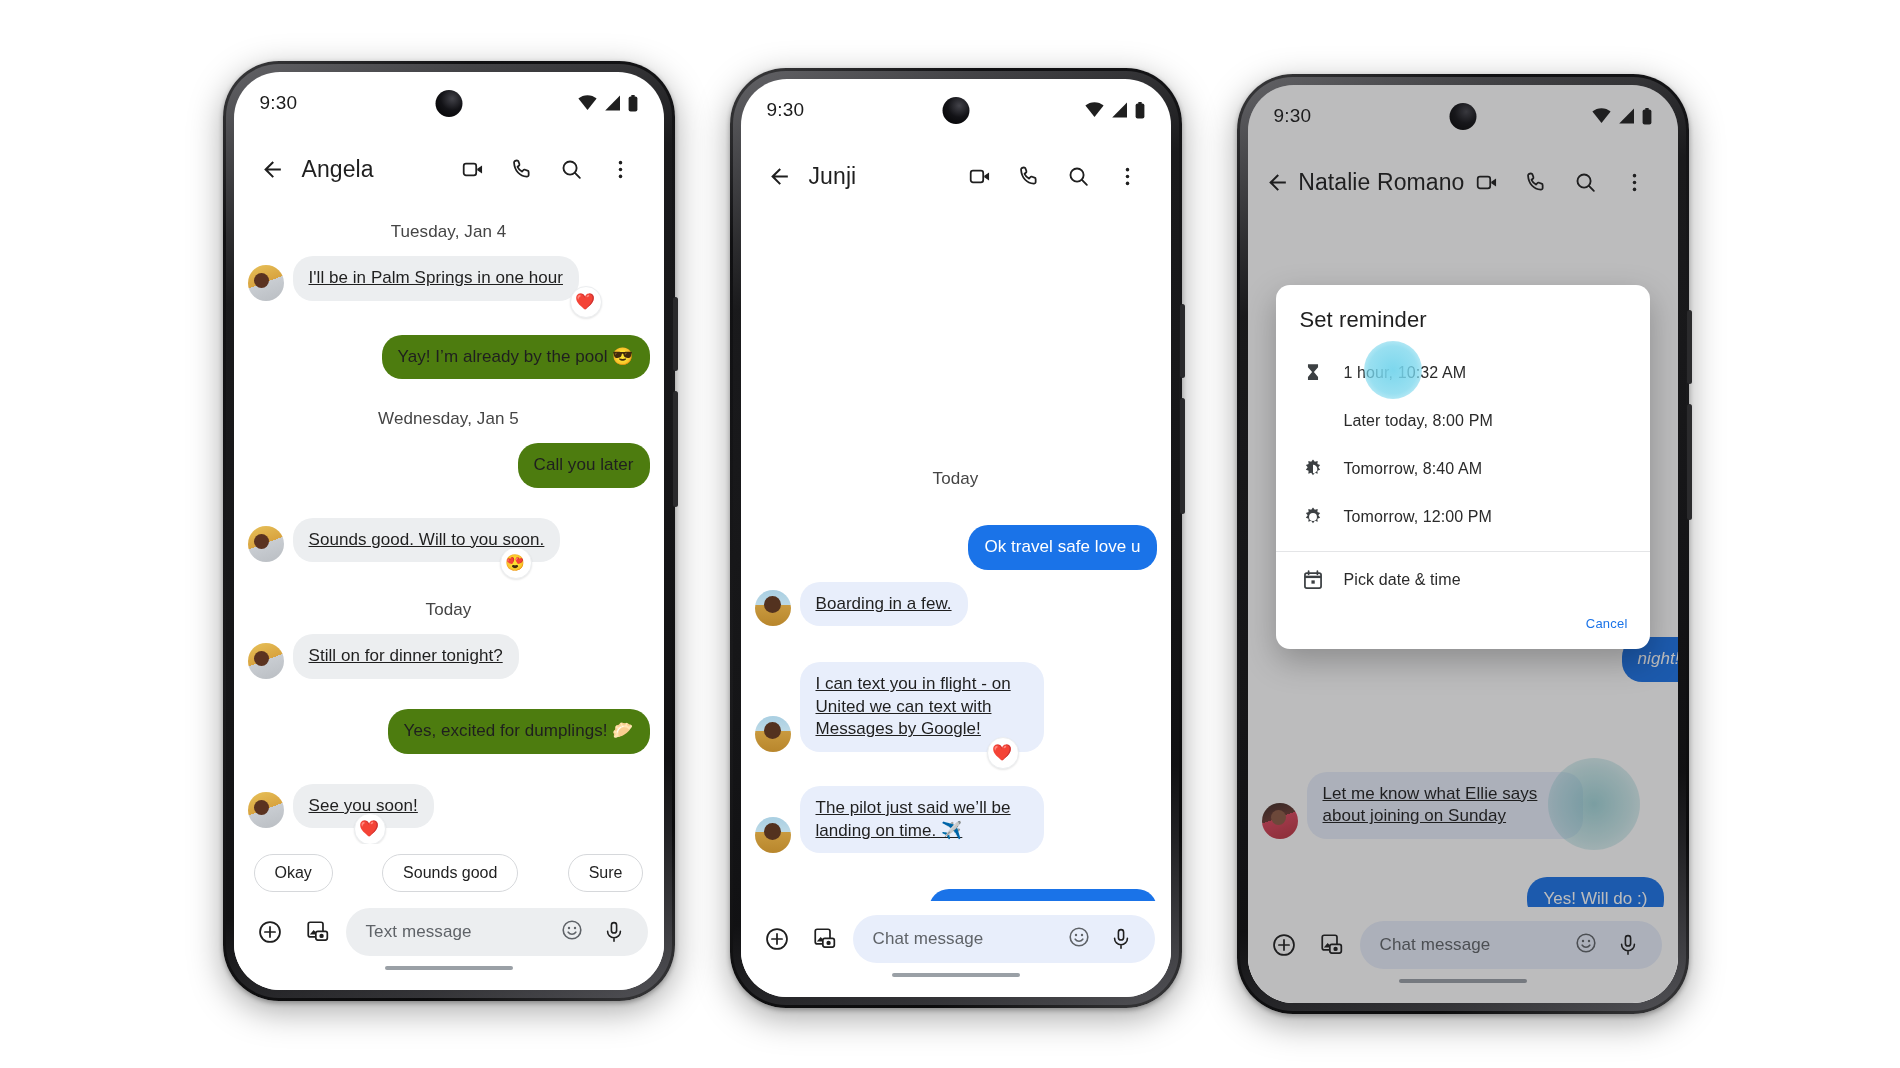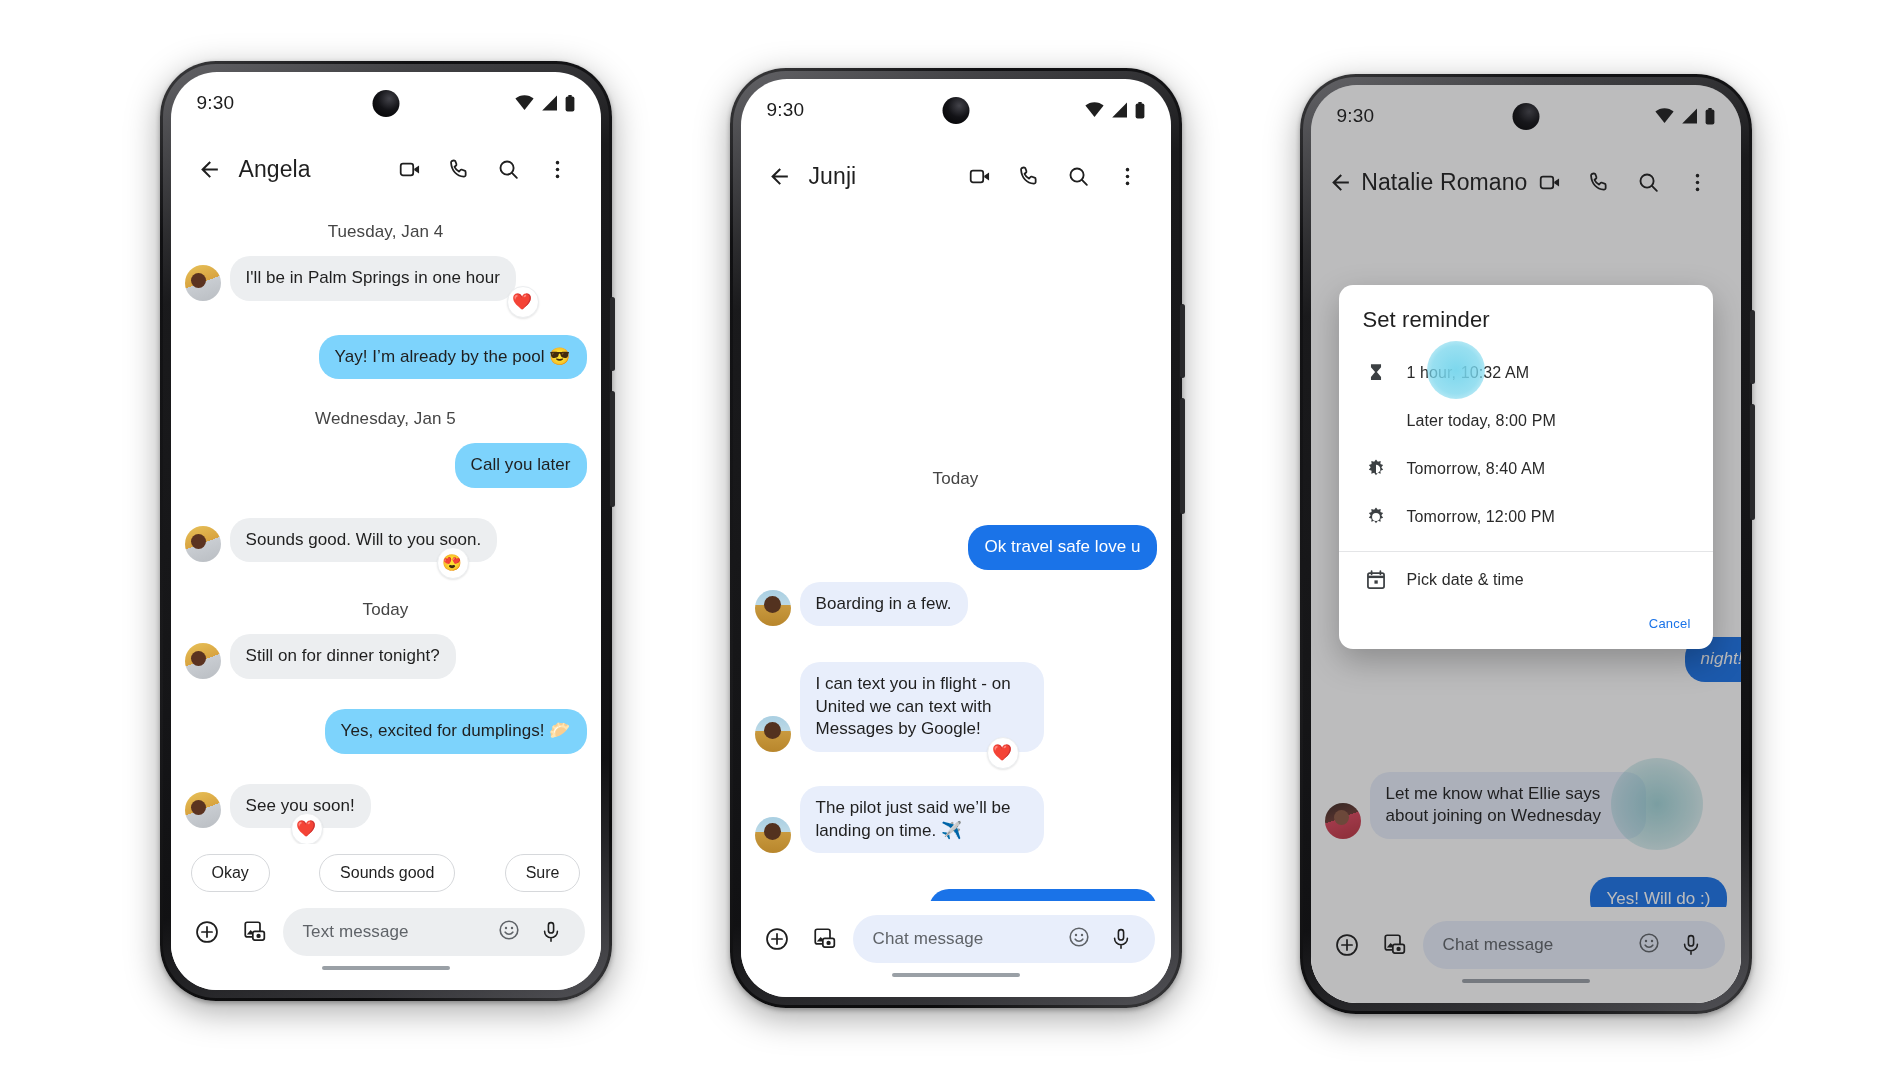--- a/index.html
+++ b/index.html
@@ -3,21 +3,21 @@
 <meta charset="utf-8">
 <style>
   html,body{margin:0;padding:0;}
   body{
     width:1900px;height:1068px;
     background:#ffffff;
     font-family:"Liberation Sans", sans-serif;
     overflow:hidden;
     position:relative;
   }
-  .stage{position:absolute;inset:0;display:flex;align-items:center;justify-content:center;gap:118px;padding-left:11px;}
+  .stage{position:absolute;inset:0;display:flex;align-items:center;justify-content:center;gap:55px;padding-left:11px;}
 
   
   .phone{position:relative;width:452px;height:940px;flex:0 0 auto;}
   .phone.p1{margin-top:-6px;}
   .phone.p2{margin-top:8px;}
   .phone.p3{margin-top:20px;}
   .body-frame{
     position:absolute;inset:0;border-radius:56px;
     background:linear-gradient(145deg,#3b3b3d 0%,#101012 14%,#1a1a1c 50%,#0b0b0c 86%,#3a3a3c 100%);
     box-shadow:0 10px 34px rgba(0,0,0,.34), 0 2px 5px rgba(0,0,0,.3);
@@ -52,23 +52,23 @@
   
   .thread{position:relative;padding:0 14px;display:flex;flex-direction:column;}
   .daylabel{text-align:center;font-size:17px;color:#454545;margin:18px 0 14px;letter-spacing:.1px;}
   .row{display:flex;align-items:flex-end;margin-bottom:12px;position:relative;}
   .row.out{justify-content:flex-end;}
   .avatar{width:36px;height:36px;border-radius:50%;flex:0 0 auto;margin-right:9px;overflow:hidden;position:relative;}
   .bubble{
     max-width:280px;border-radius:20px;padding:11px 16px;font-size:17px;line-height:1.33;
     color:#1f1f1f;letter-spacing:.05px;position:relative;word-wrap:break-word;
   }
-  .bubble.in{background:#eceef0;}
+  .bubble.in{background:#eceef0;text-decoration:underline;}
   .bubble.in.rcs{background:#e8eefb;}
-  .bubble.out{background:#7dd3fc;color:#1f1f1f;}
+  .bubble.out{background:#4d7c0f;color:#1f1f1f;}
   .bubble.out.blue{background:#1a73e8;color:#fff;}
   .reaction{
     position:absolute;bottom:-16px;width:30px;height:30px;border-radius:50%;background:#fff;
     border:1px solid #eceef0;display:flex;align-items:center;justify-content:center;font-size:16px;line-height:1;
     box-shadow:0 1px 2px rgba(0,0,0,.10);
   }
   .reaction.r-right{right:-4px;}
   .reaction.r-left{left:52px;}
 
   
@@ -468,21 +468,21 @@
         </div>
       </div>
 
       <div class="thread" style="padding-top:420px;">
         <div class="row out">
           <div class="bubble out blue" style="margin-right:-32px;font-style:italic;">night!</div>
         </div>
 
         <div class="row" style="margin-top:78px;">
           <div class="avatar av-n"></div>
-          <div class="bubble in rcs" style="max-width:244px;">Let me know what Ellie says about joining on Wednesday</div>
+          <div class="bubble in rcs" style="max-width:244px;">Let me know what Ellie says about joining on Sunday</div>
           <div class="ripple r-thread"></div>
         </div>
 
         <div class="row out" style="margin-top:26px;">
           <div class="bubble out blue">Yes! Will do :)</div>
         </div>
       </div>
 
       <div class="bottomzone">
         <div class="composer" style="padding-top:14px;">

